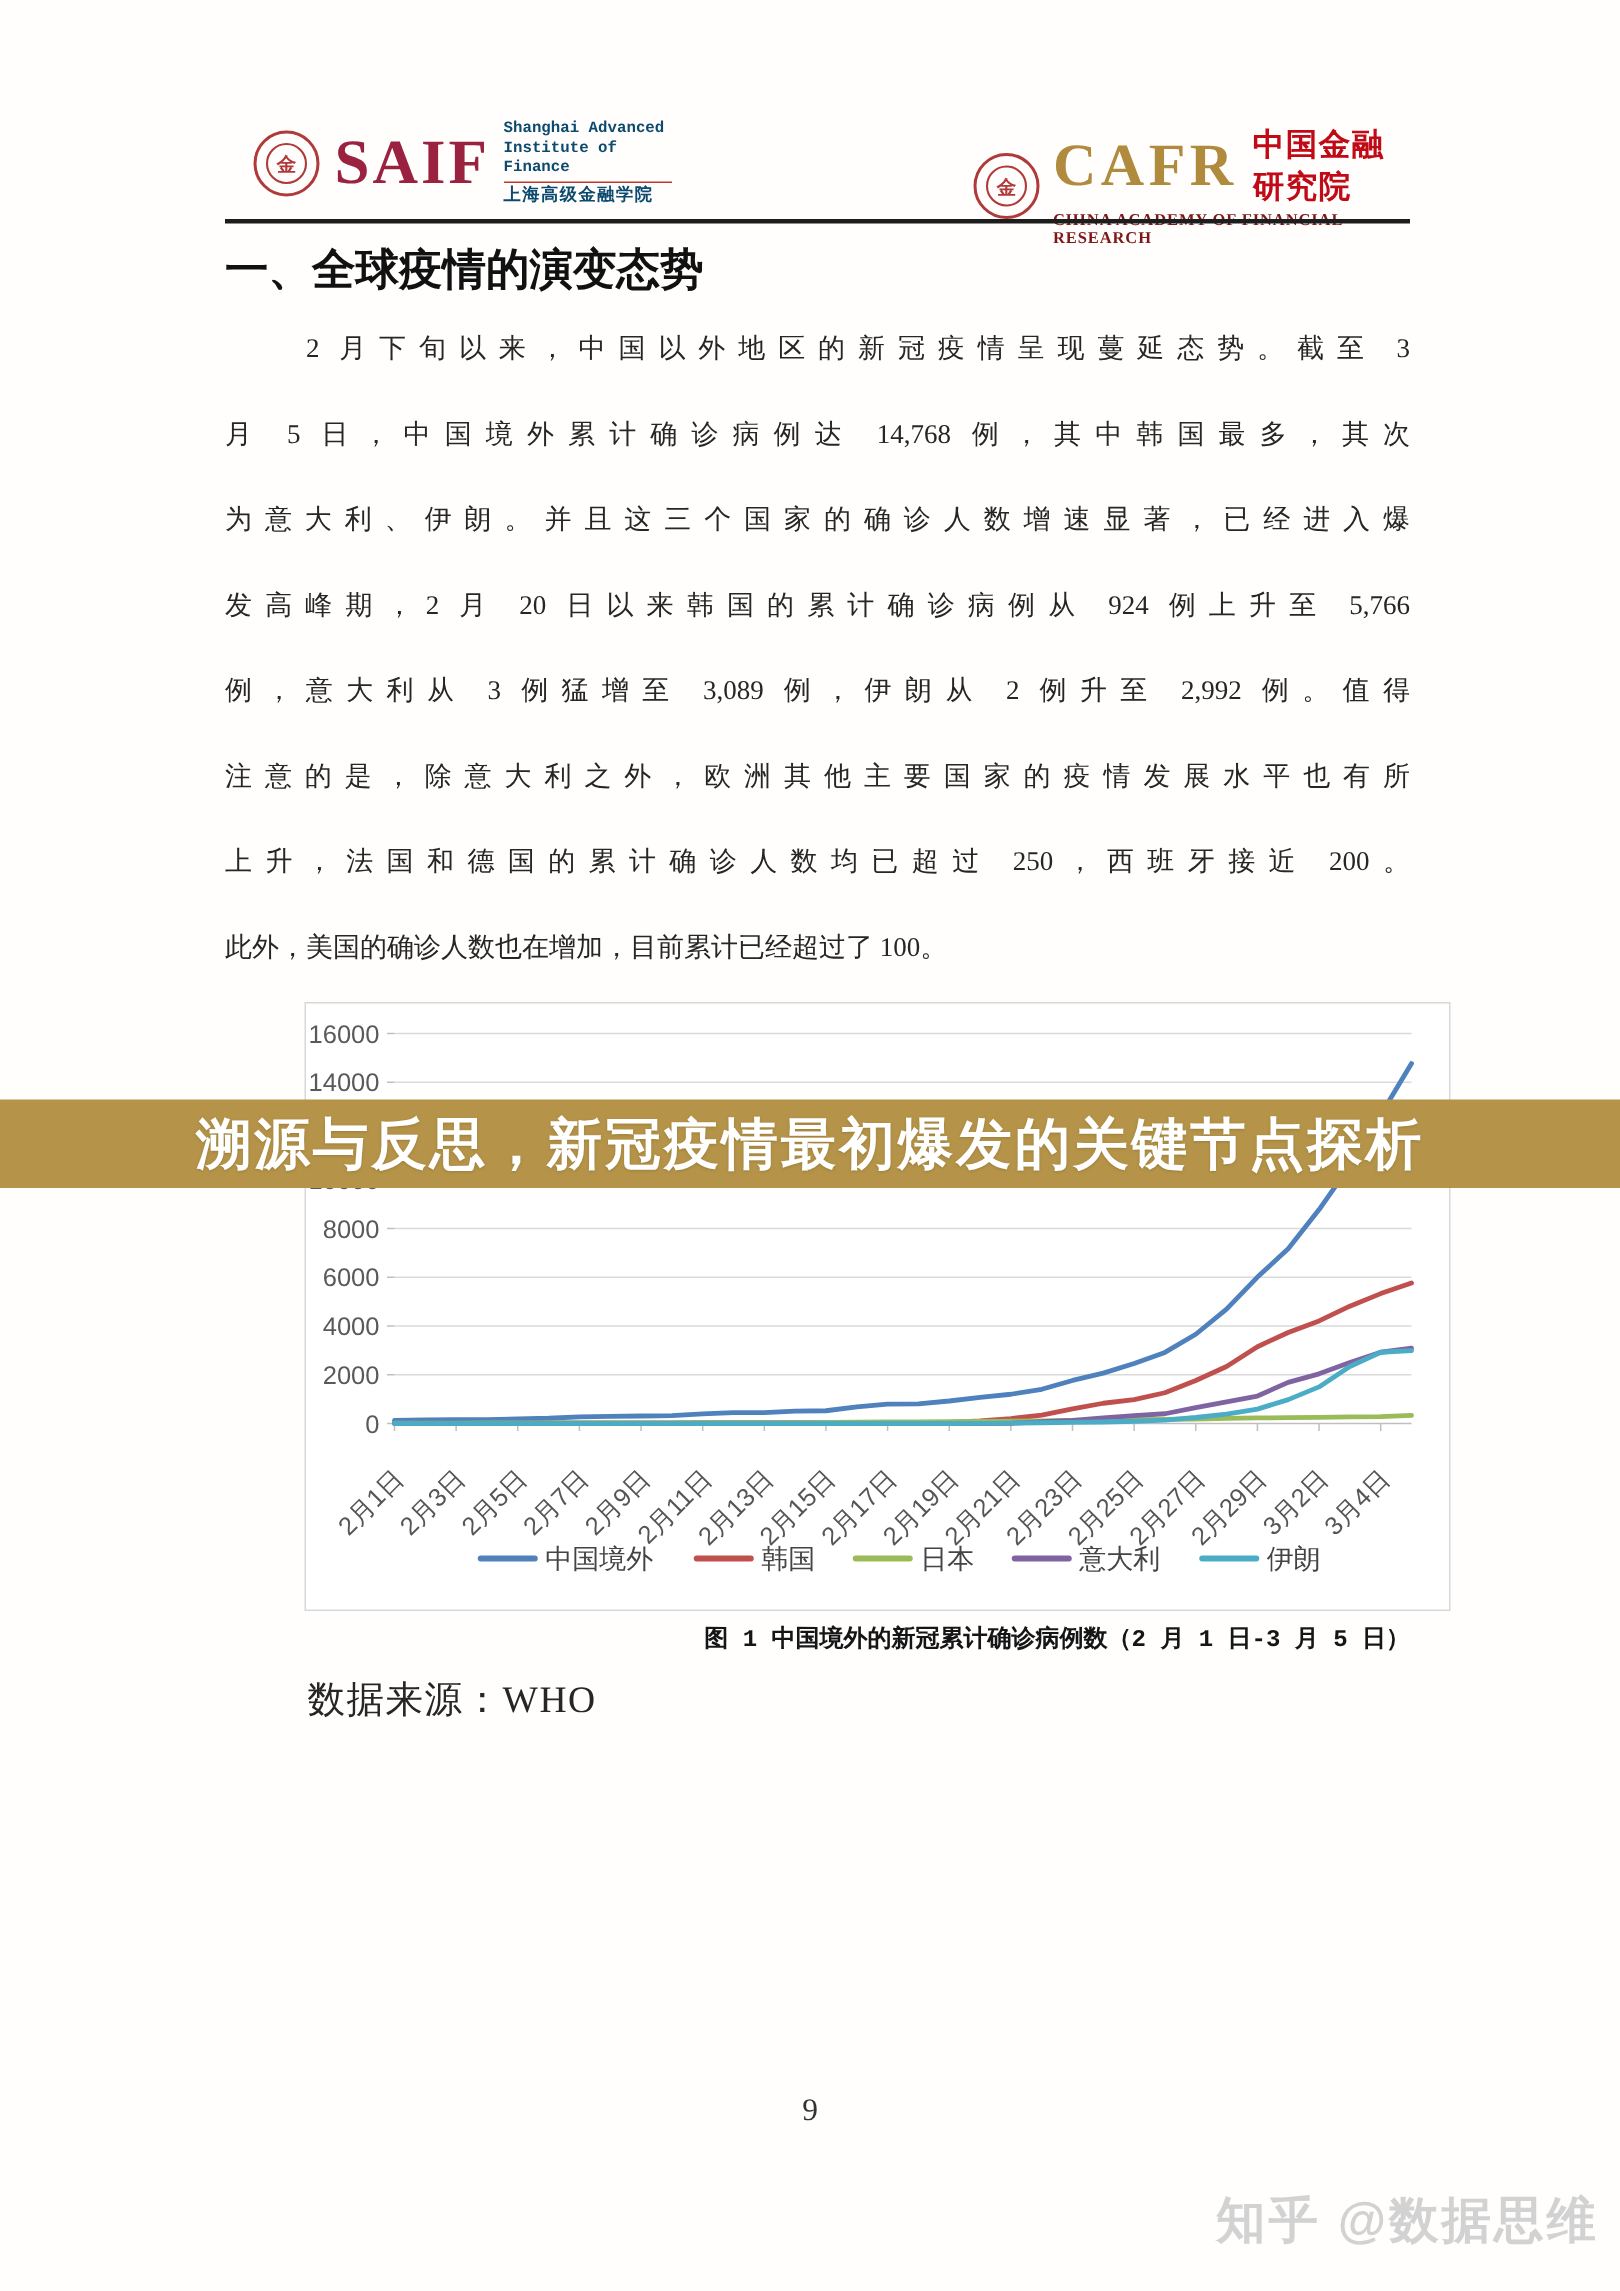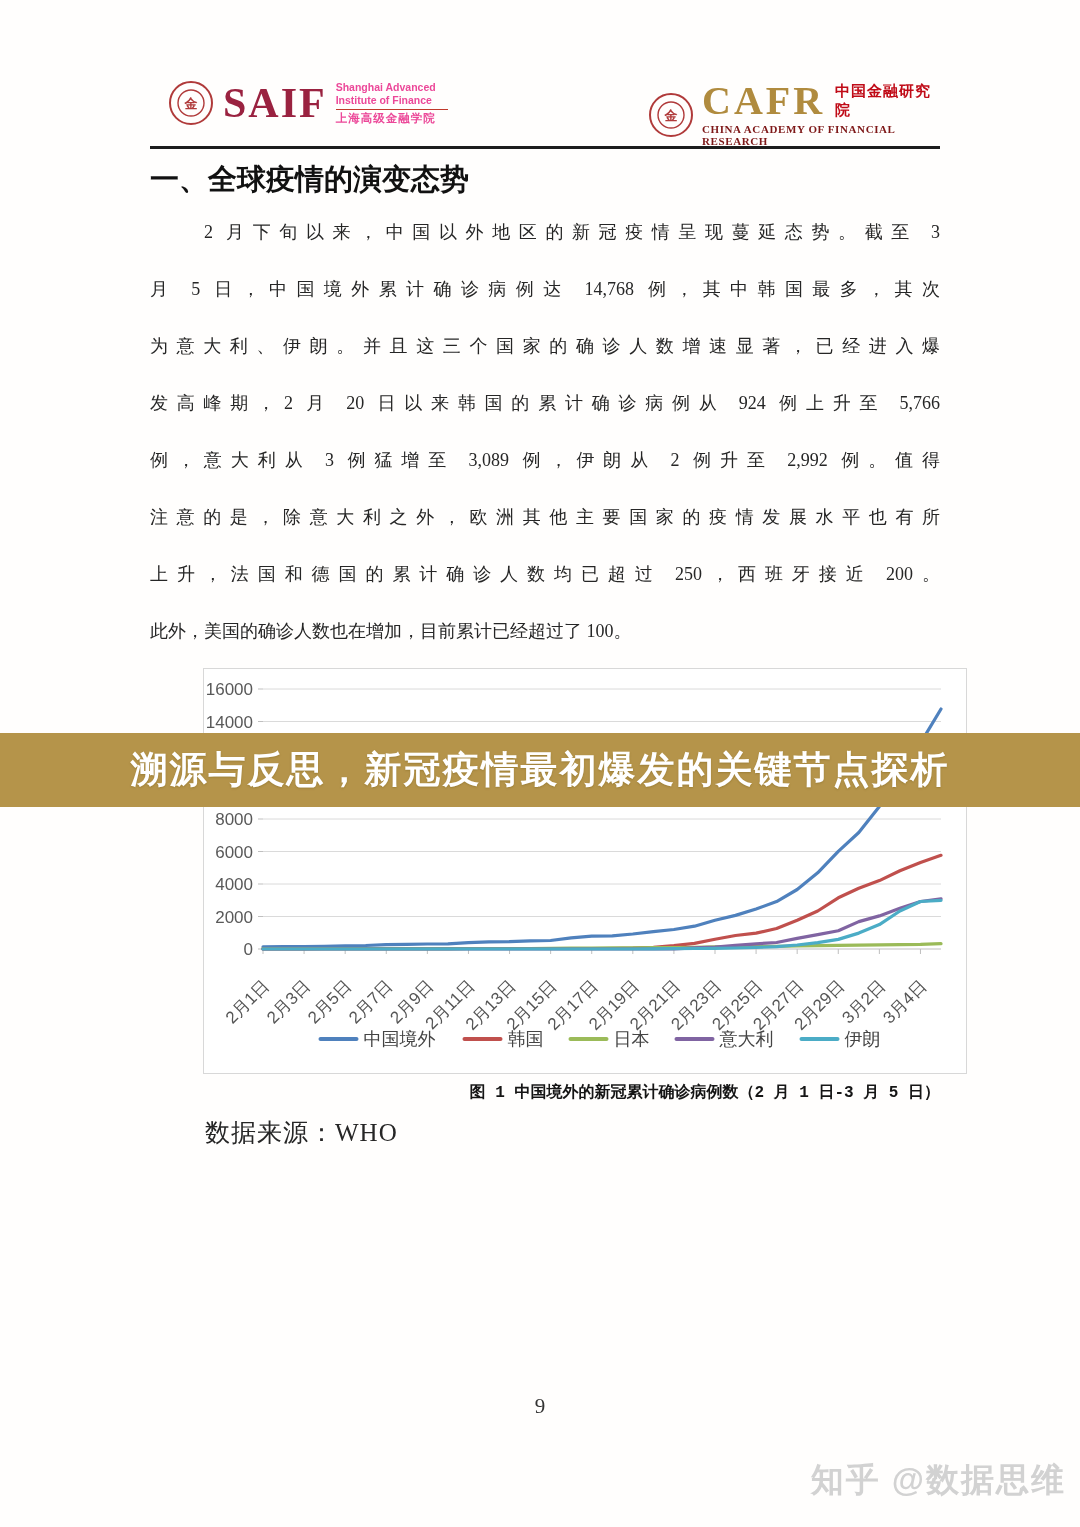--- a/index.html
+++ b/index.html
@@ -7,29 +7,29 @@
         font-family:"Liberation Serif","DejaVu Serif",serif;color:#232323;}
 
   
   .hdr{position:absolute;left:150px;top:72px;width:790px;height:70px;}
   .logo{position:absolute;display:flex;align-items:center;}
   .logo-saif{left:18px;top:8px;gap:9px;}
   .logo-cafr{left:498px;top:10px;gap:8px;}
   .seal{width:46px;height:46px;flex:0 0 auto;}
   .saif-word{font-family:"Liberation Serif",serif;font-weight:bold;font-size:42px;
              color:#9a2240;letter-spacing:2px;line-height:1;}
-  .saif-block{font-family:Liberation Sans, sans-serif;color:#ec4899;width:112px;}
+  .saif-block{font-family:Liberation Mono, monospace;color:#0c4a6e;width:112px;}
   .saif-block .en{font-size:10.5px;line-height:13px;font-weight:bold;}
   .saif-block .cn{font-size:11.5px;line-height:15px;font-weight:bold;letter-spacing:1px;
                   border-top:1px solid #c0392b;margin-top:2px;padding-top:1px;}
   .cafr-main{display:flex;flex-direction:column;}
   .cafr-row{display:flex;align-items:center;gap:10px;}
   .cafr-word{font-family:"Liberation Serif",serif;font-weight:bold;font-size:40px;
              color:#b08b3e;letter-spacing:3px;line-height:0.9;}
-  .cafr-cn{font-family:"Liberation Sans",sans-serif;font-weight:bold;font-size:15px;color:#c00b17;letter-spacing:1px;}
+  .cafr-cn{font-family:"Liberation Sans",sans-serif;font-weight:bold;font-size:21px;color:#c00b17;letter-spacing:1px;}
   .cafr-en{font-family:Liberation Serif, serif;font-weight:bold;font-size:11px;
            color:#7e1818;letter-spacing:0.6px;margin-top:3px;}
 
   .divider{position:absolute;left:150px;top:146px;width:790px;height:3px;background:#1d1d1d;}
 
   
   .heading{position:absolute;left:150px;top:160px;width:790px;
            font-family:"Liberation Sans","DejaVu Sans",sans-serif;
            font-weight:bold;font-size:29px;color:#111;}
   .para{position:absolute;left:150px;width:790px;font-size:18px;line-height:57px;color:#262626;}
@@ -44,21 +44,21 @@
   .chart-box{position:absolute;left:203px;top:668px;width:762px;height:404px;
              background:#fff;border:1px solid #d8d8d8;}
   svg text{font-family:"Liberation Sans","DejaVu Sans",sans-serif;}
 
   .caption{position:absolute;left:150px;top:1082px;width:790px;text-align:right;
            font-family:Liberation Mono, monospace;
            font-weight:bold;font-size:16px;color:#151515;}
   .source{position:absolute;left:205px;top:1116px;font-size:25px;color:#262626;letter-spacing:1px;}
 
   
-  .banner{position:absolute;left:0;top:733px;width:1080px;height:74px;z-index:9;
+  .banner{position:absolute;left:0;top:733px;width:1080px;height:59px;z-index:9;
           display:flex;align-items:center;justify-content:center;background:#b5944a;}
   .banner span{font-family:"Liberation Sans","DejaVu Sans",sans-serif;font-weight:800;
                font-size:37px;color:#ffffff;letter-spacing:2px;white-space:nowrap;
                text-shadow:0 1px 2px rgba(110,85,20,.35);}
 
   .pagenum{position:absolute;left:0;top:1394px;width:1080px;text-align:center;
            font-size:21px;color:#333;}
   .watermark{position:absolute;right:14px;top:1458px;z-index:2;
              font-family:"Liberation Sans","DejaVu Sans",sans-serif;font-weight:bold;
              font-size:33px;color:#d2d2d2;letter-spacing:2px;}

